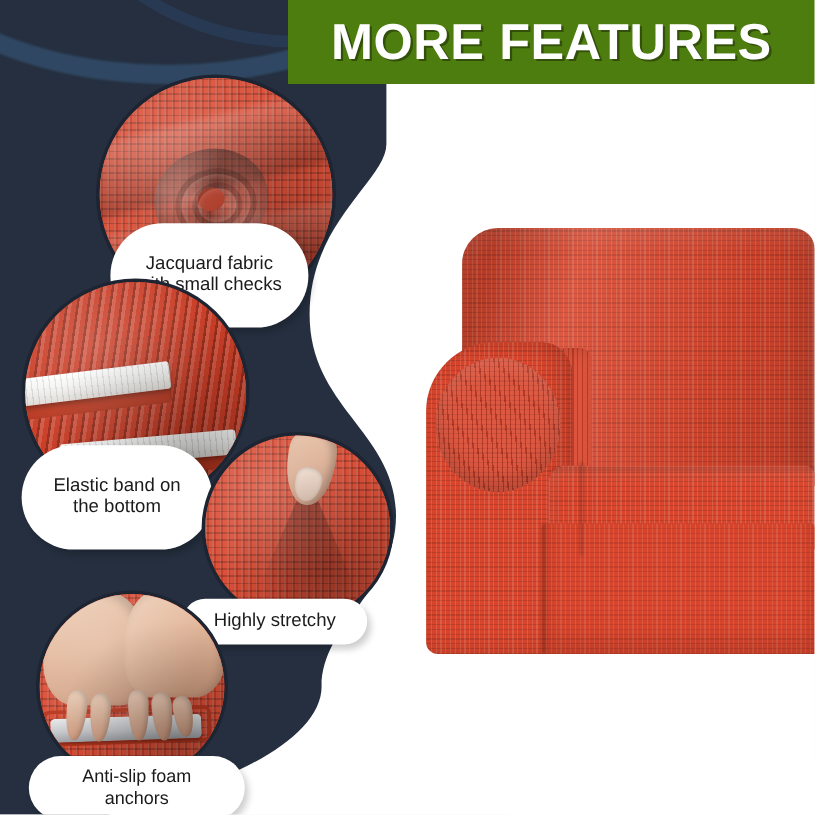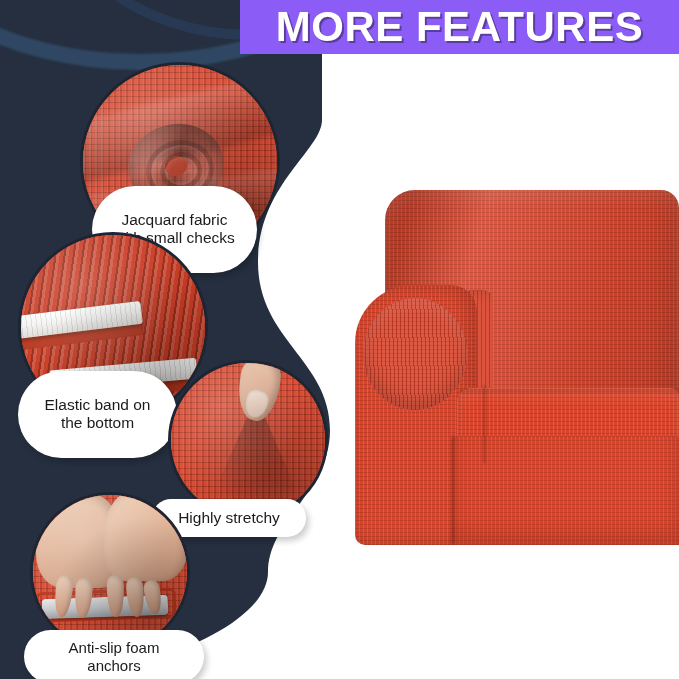--- a/index.html
+++ b/index.html
@@ -52,22 +52,22 @@
     opacity: .55;
     box-sizing: border-box;
   }
 
   
   .header-band {
     position: absolute;
     left: 240px;
     top: 0;
     width: 439px;
-    height: 54px;
-    background: #8b5cf6;
+    height: 70px;
+    background: #4d7c0f;
     display: flex;
     align-items: center;
     justify-content: center;
   }
   .header-title {
     color: #ffffff;
     font-family: "Liberation Sans", sans-serif;
     font-weight: bold;
     font-size: 42px;
     letter-spacing: .5px;

